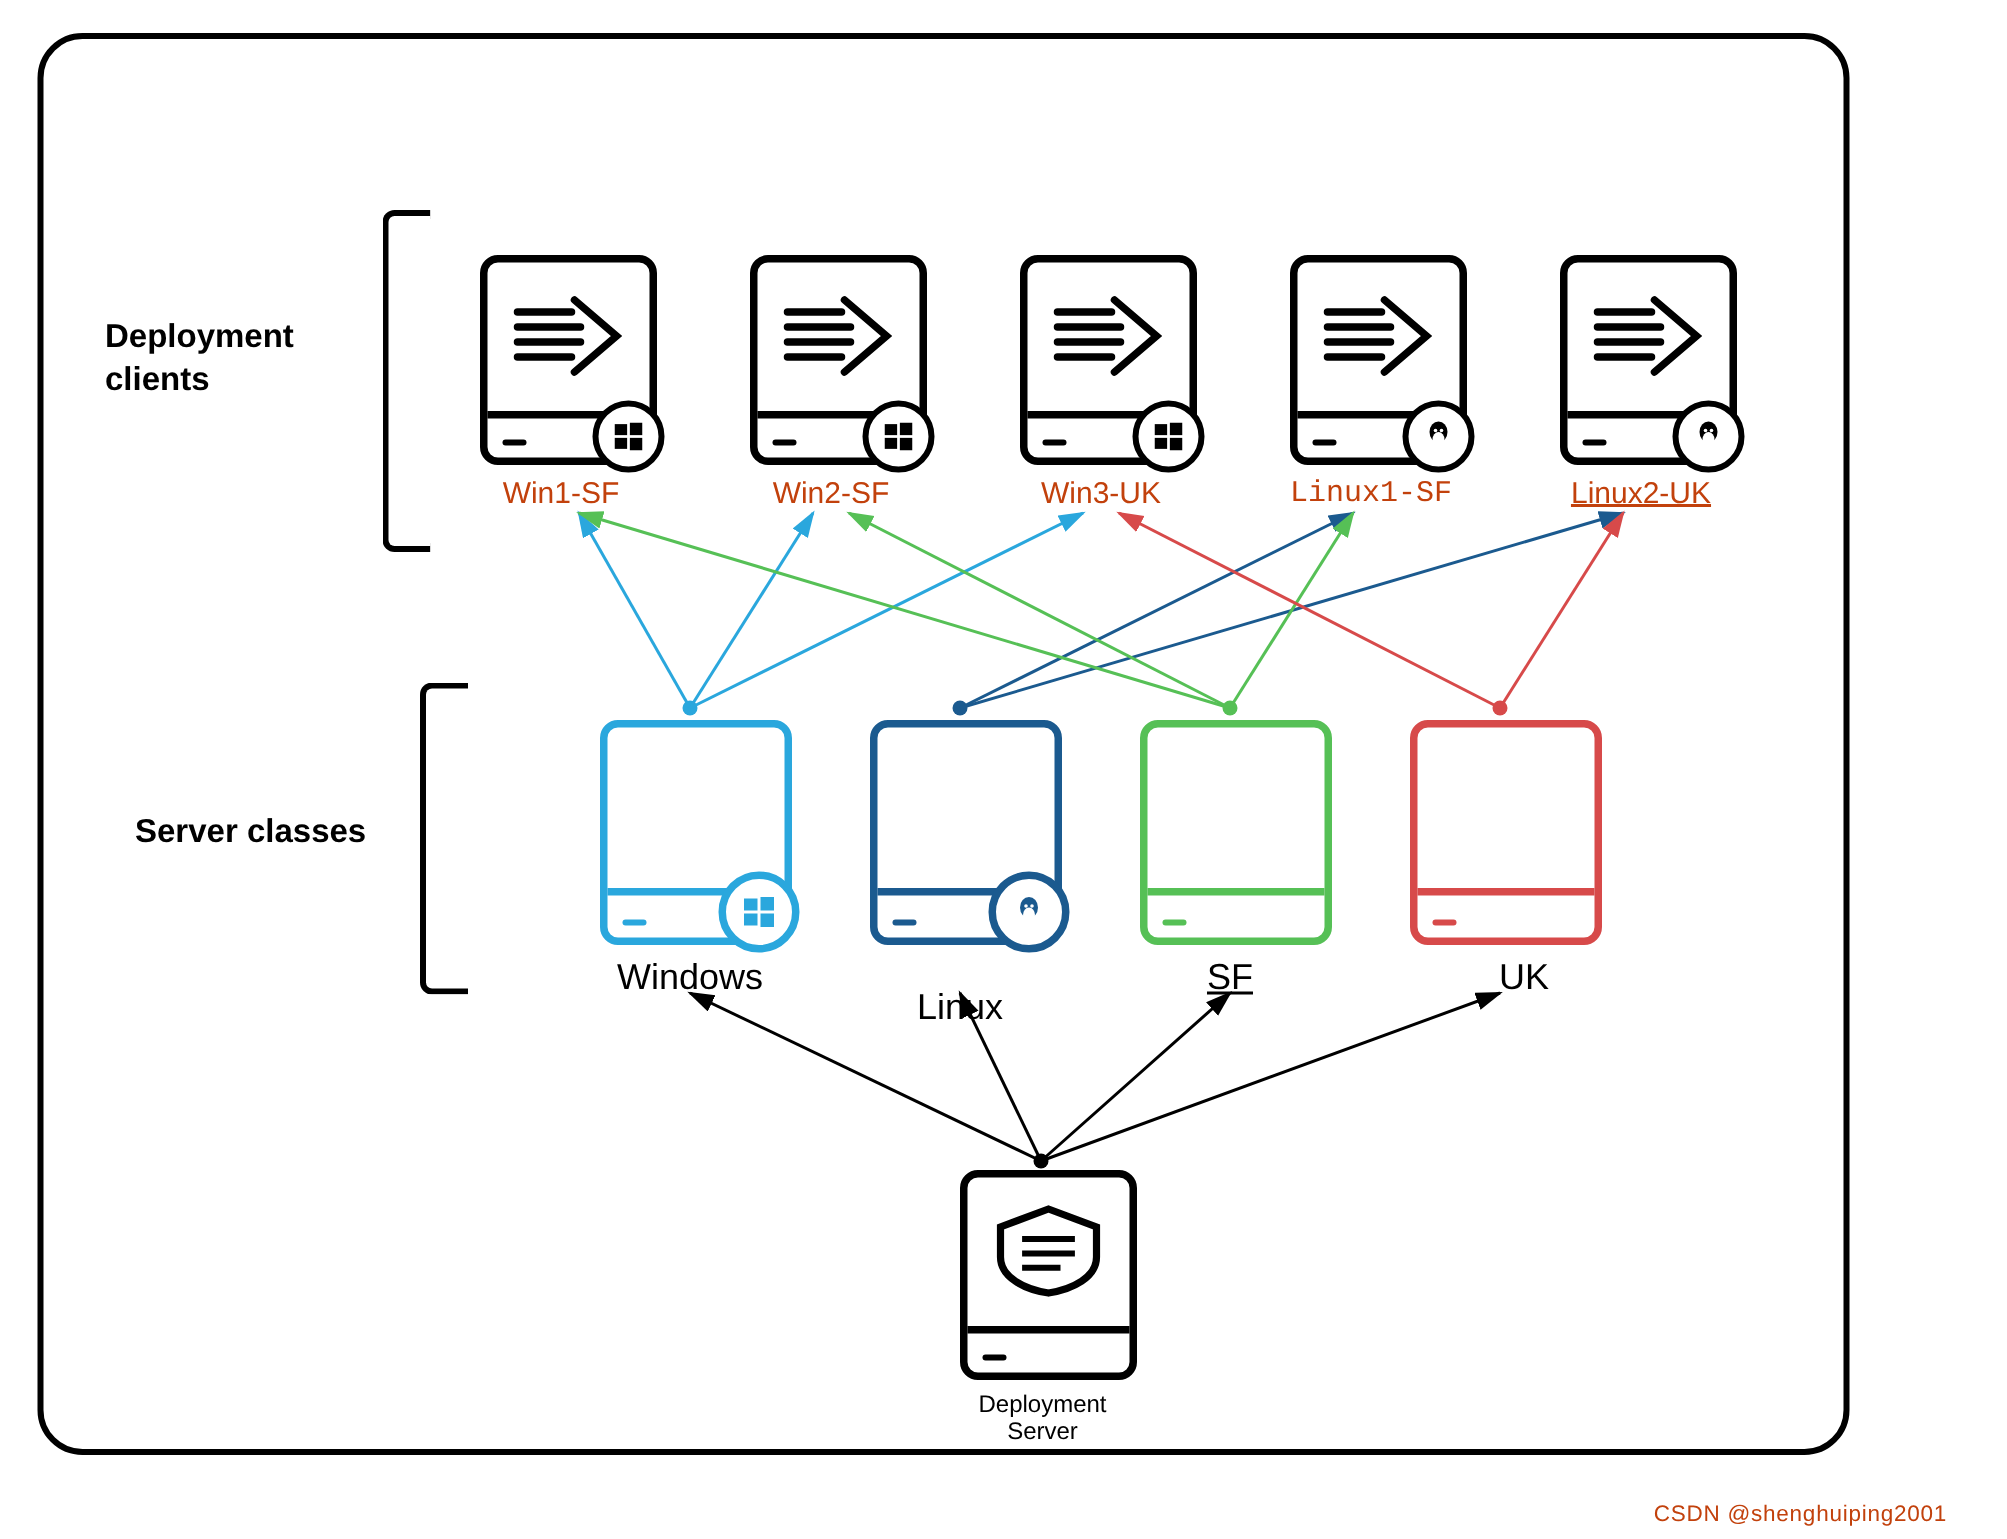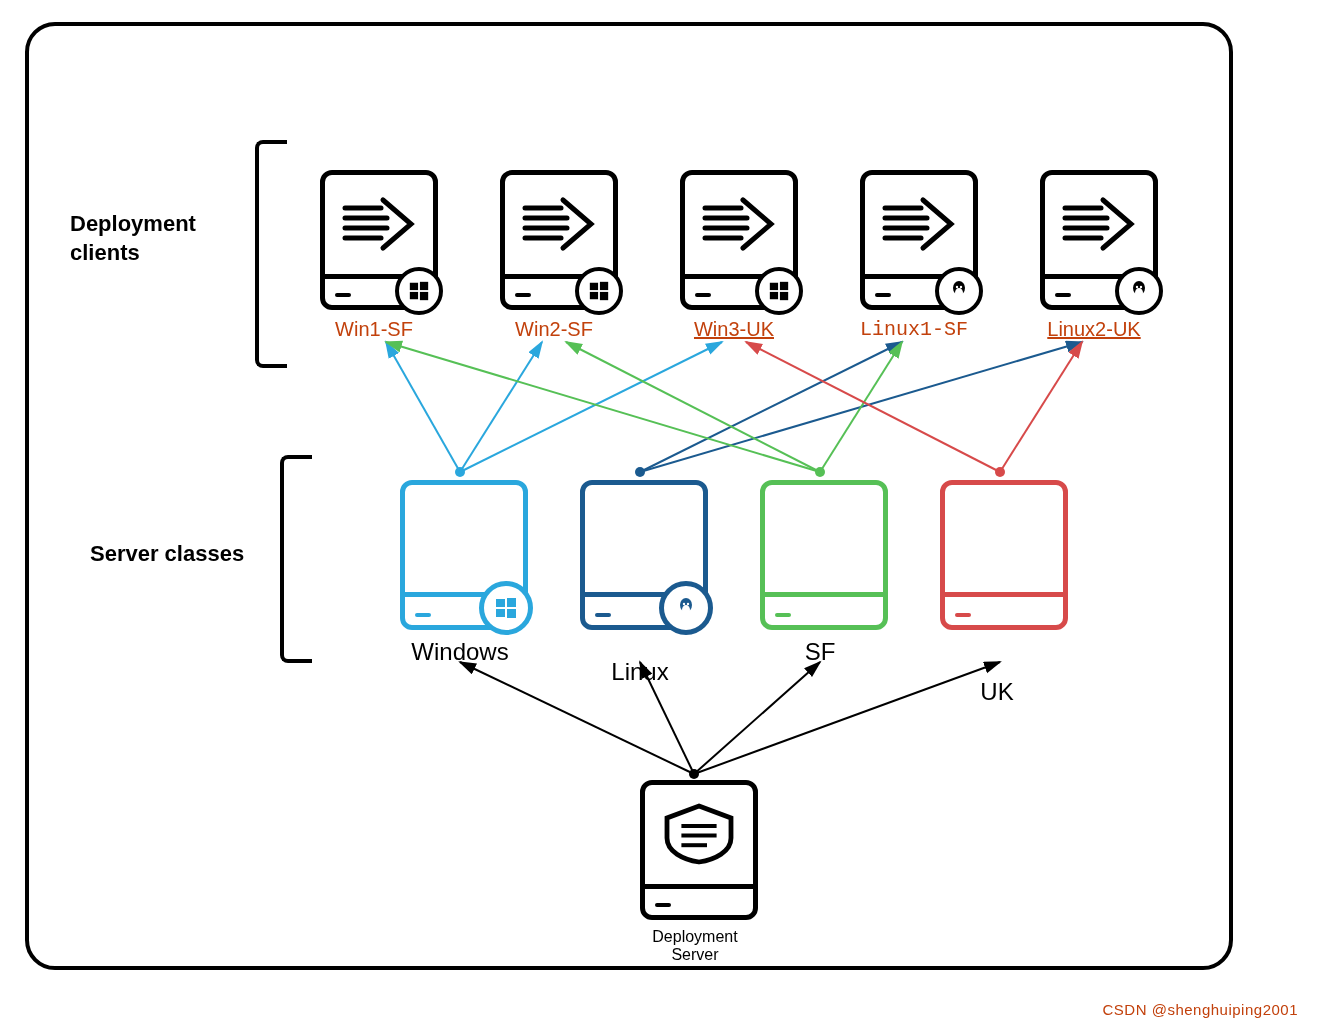--- a/index.html
+++ b/index.html
@@ -91,21 +91,21 @@
         <div class="slot"></div>
         <div class="badge">
           <svg viewBox="0 0 24 24" width="22" height="22">
             <rect x="2" y="3" width="9" height="8" fill="#000"></rect>
             <rect x="13" y="2" width="9" height="9" fill="#000"></rect>
             <rect x="2" y="13" width="9" height="8" fill="#000"></rect>
             <rect x="13" y="13" width="9" height="9" fill="#000"></rect>
           </svg>
         </div>
       </div>
-      <div class="cl-name" style="left: 664px; top: 318px; text-decoration: underline;">Win3-UK</div>
+      <div class="cl-name" style="left: 664px; top: 318px;">Win3-UK</div>
       <div class="client" style="left: 860px; top: 170px;">
         <svg class="arrowglyph" viewBox="0 0 80 60">
           <line x1="6" y1="14" x2="42" y2="14"></line>
           <line x1="6" y1="24" x2="48" y2="24"></line>
           <line x1="6" y1="34" x2="48" y2="34"></line>
           <line x1="6" y1="44" x2="42" y2="44"></line>
           <path d="M44 6 L72 30 L44 54"></path>
         </svg>
         <div class="foot"></div>
         <div class="slot"></div>
@@ -165,26 +165,26 @@
             <circle cx="10" cy="8" r="1.2" fill="#fff"></circle>
             <circle cx="14" cy="8" r="1.2" fill="#fff"></circle>
           </svg>
         </div>
       </div>
       <div class="sc-name" style="left: 570px; top: 658px;">Linux</div>
       <div class="sclass" style="left: 760px; top: 480px; border-color: rgb(86, 192, 86);">
         <div class="foot" style="border-top-color:#56c056"></div>
         <div class="slot" style="background:#56c056"></div>
       </div>
-      <div class="sc-name" style="left: 750px; top: 638px;">SF</div>
+      <div class="sc-name" style="left: 750px; top: 638px; text-decoration: underline;">SF</div>
       <div class="sclass" style="left: 940px; top: 480px; border-color: rgb(215, 74, 74);">
         <div class="foot" style="border-top-color:#d74a4a"></div>
         <div class="slot" style="background:#d74a4a"></div>
       </div>
-      <div class="sc-name" style="left: 927px; top: 638px; margin-top: 40px;">UK</div>
+      <div class="sc-name" style="left: 946px; top: 638px;">UK</div>
     </div>
 
   <div class="deploy">
     <svg viewBox="0 0 100 80" style="position:absolute;left:14px;top:14px;width:80px;height:70px">
       <path d="M50 5 L90 20 V45 C90 62 70 72 50 75 C30 72 10 62 10 45 V20 Z" fill="none" stroke="#000" stroke-width="6"></path>
       <line x1="28" y1="30" x2="72" y2="30" stroke="#000" stroke-width="5"></line>
       <line x1="28" y1="42" x2="72" y2="42" stroke="#000" stroke-width="5"></line>
       <line x1="28" y1="54" x2="60" y2="54" stroke="#000" stroke-width="5"></line>
     </svg>
     <div class="foot"></div>

